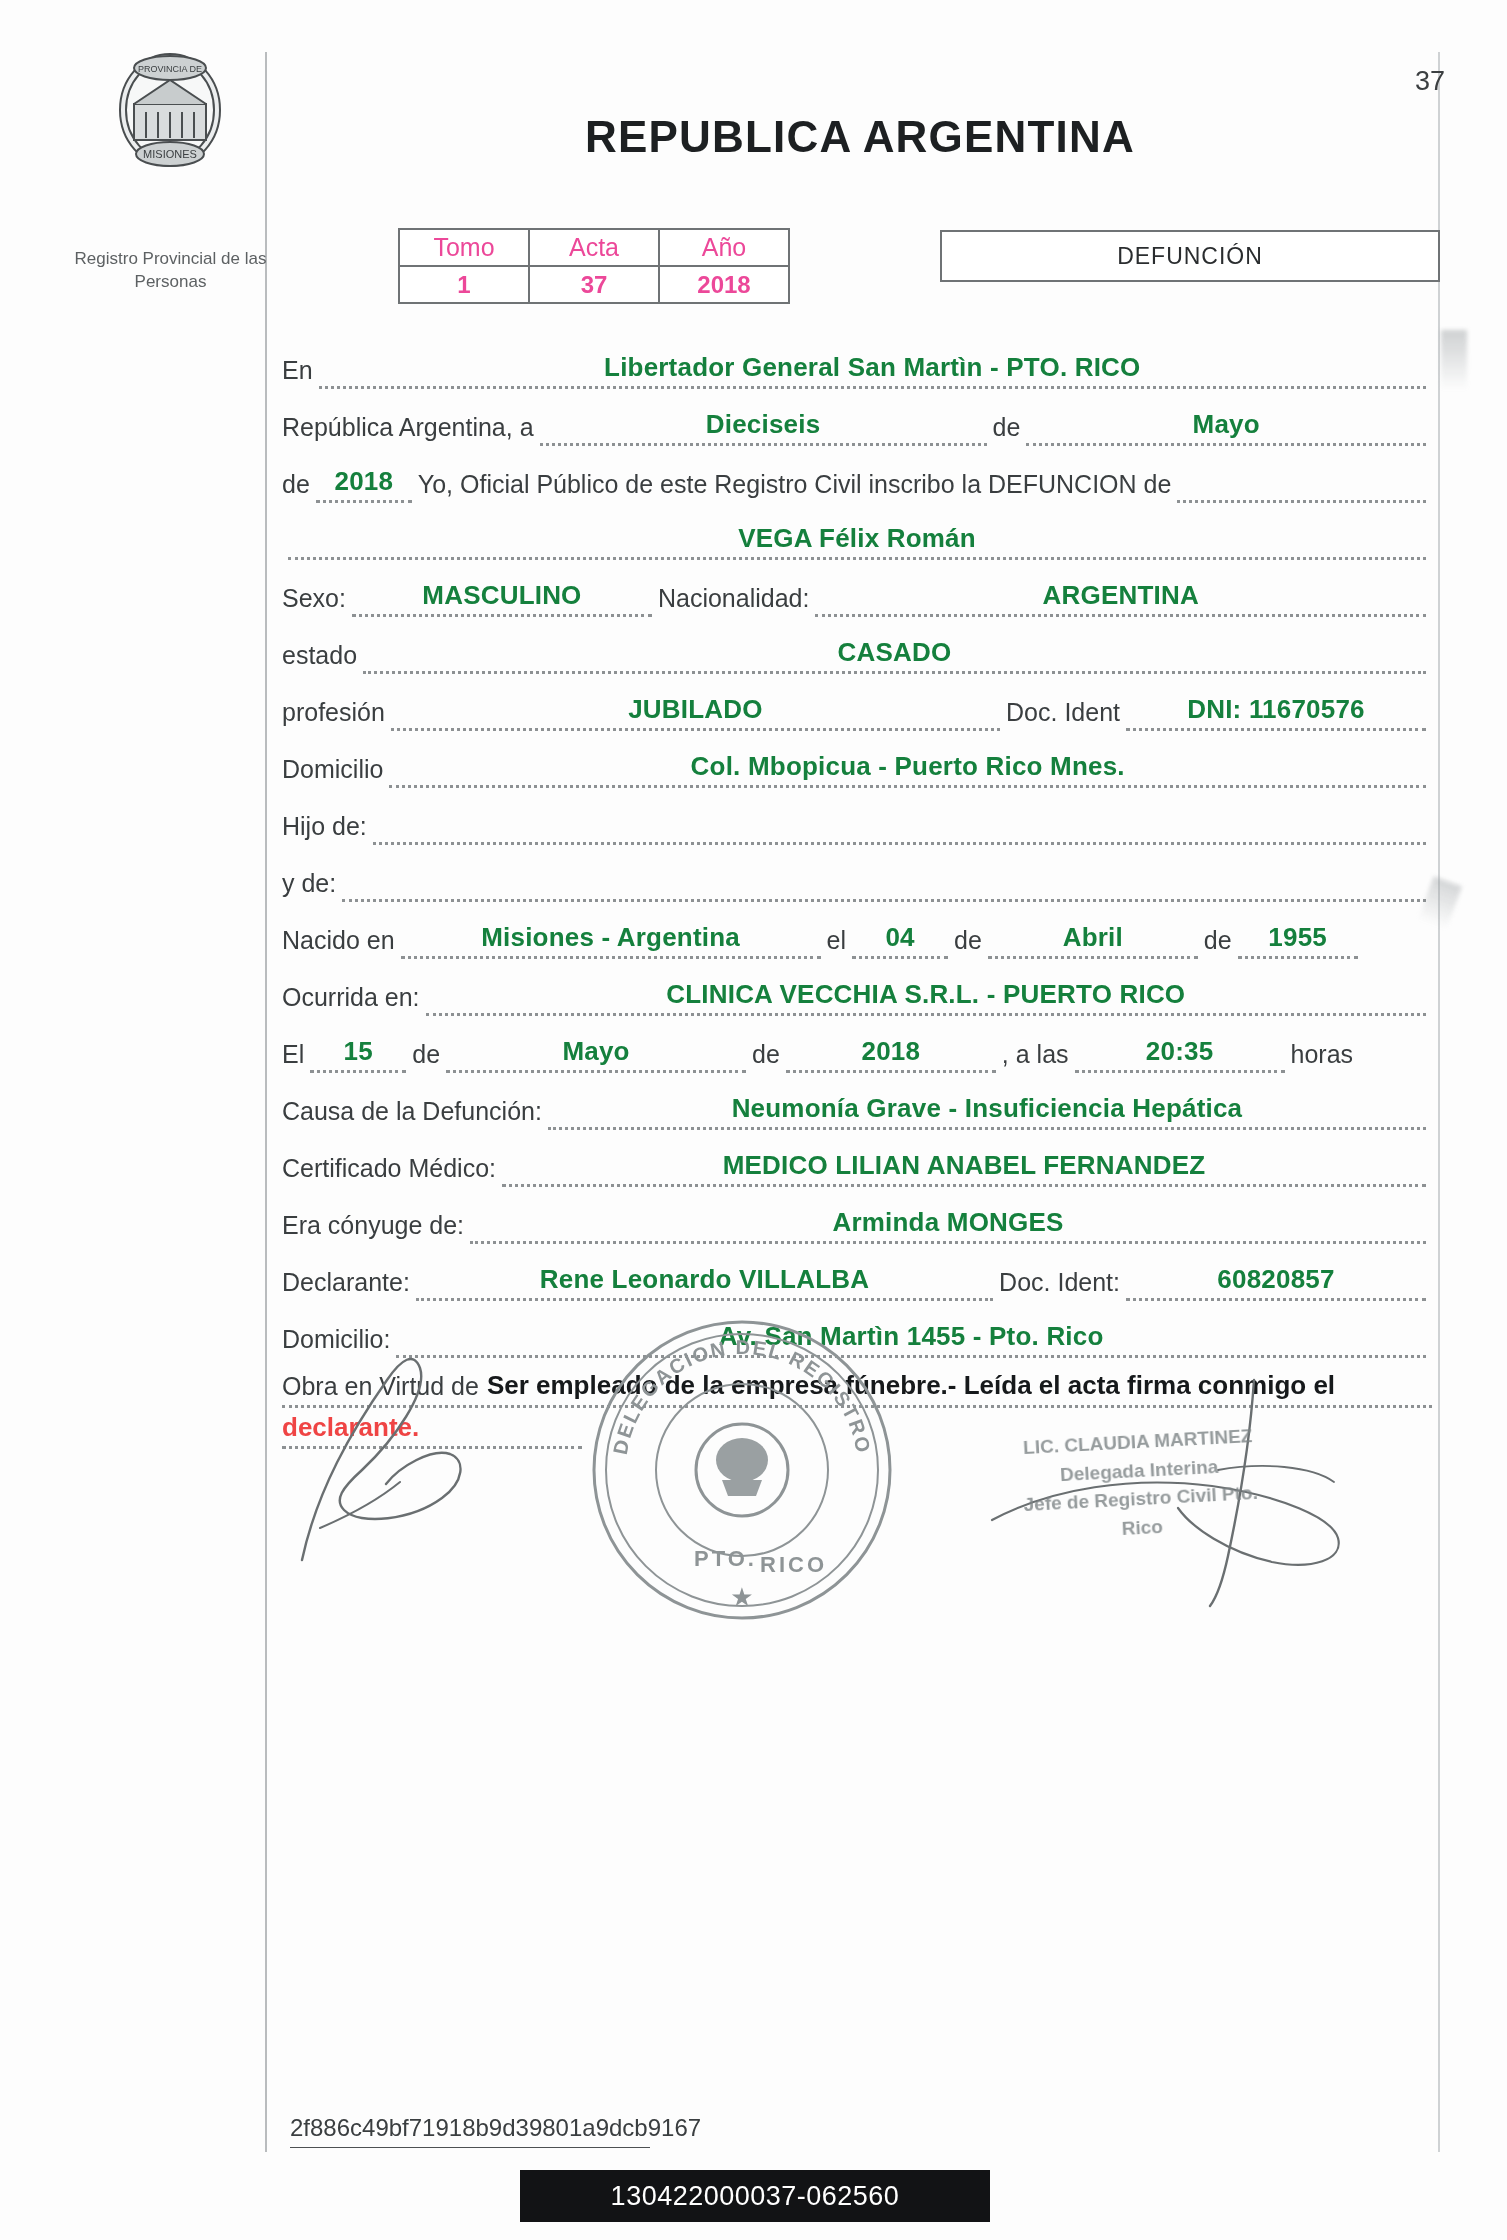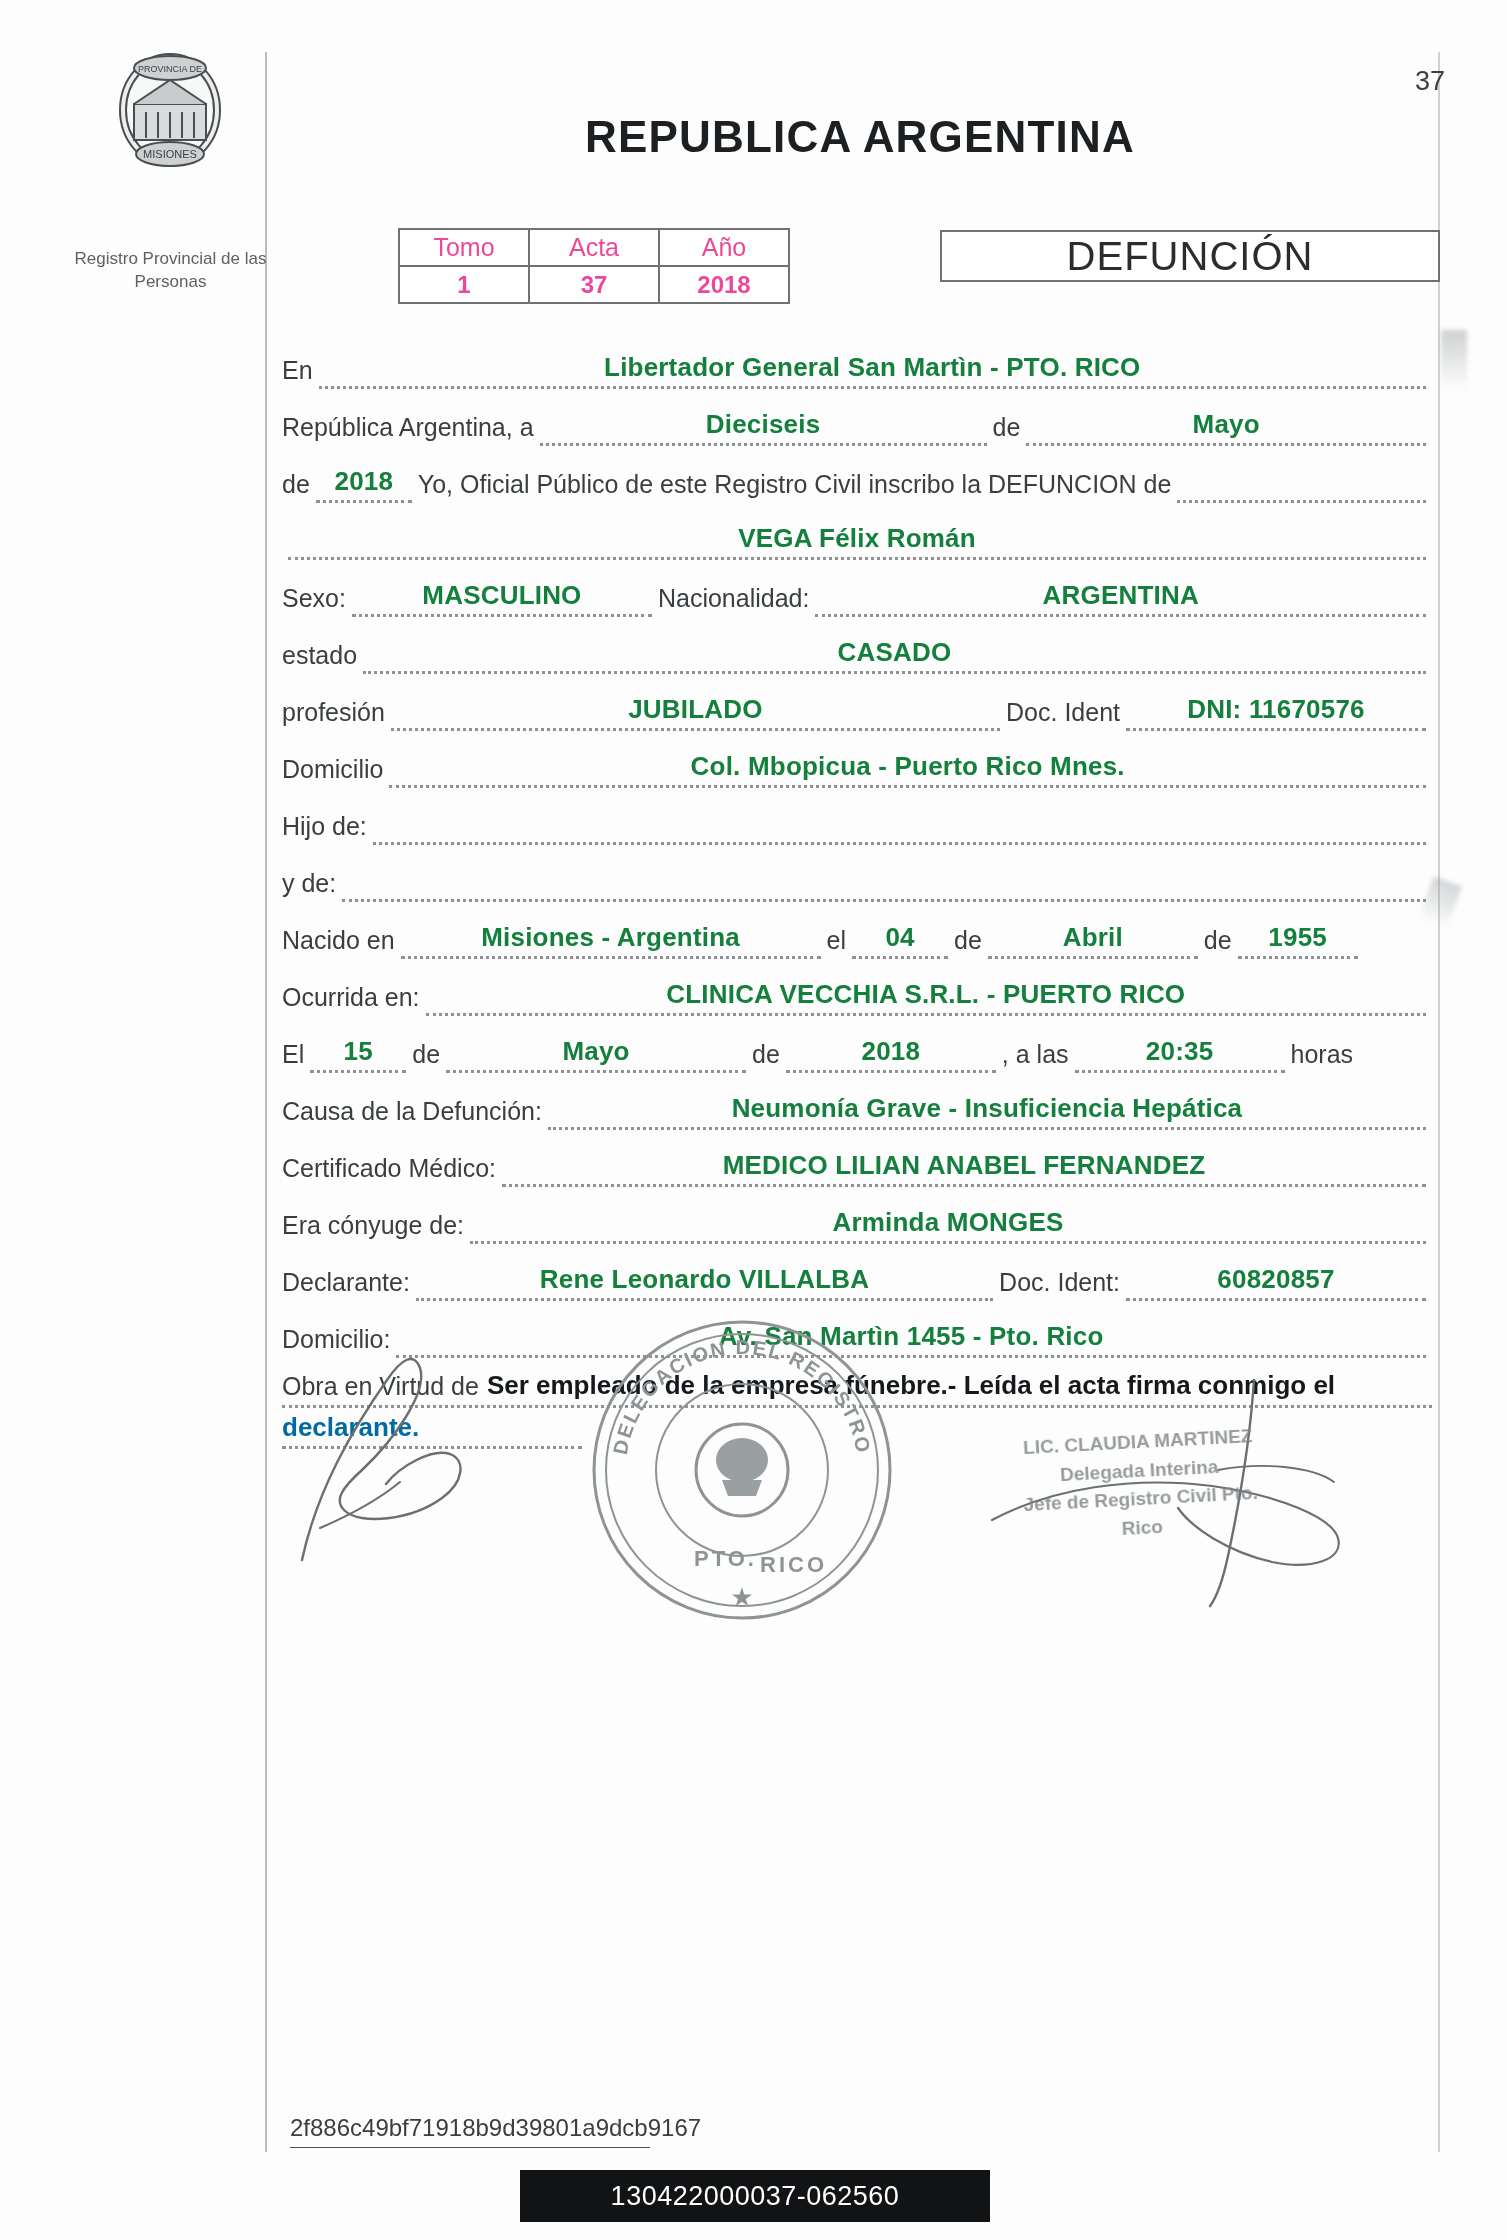--- a/index.html
+++ b/index.html
@@ -60,21 +60,21 @@
     font-size:25px;
     color:#ec4899;
   }
   .tbl td.hdr { font-weight:normal; }
   .tbl td.val { font-weight:bold; font-size:24px; }
   
   .type-box {
     position:absolute; left:940px; top:230px; width:500px; height:52px;
     border:2px solid #6f7375;
     display:flex; align-items:center; justify-content:center;
-    font-size:40px; letter-spacing:1px; color:#2a2d2f;
+    font-size:23px; letter-spacing:1px; color:#2a2d2f;
     background:#fff;
   }
   
   .form {
     position:absolute; left:282px; top:340px; width:1150px;
   }
   .row {
     position:relative;
     display:flex; align-items:flex-end;
     margin-bottom:8px;
@@ -116,21 +116,21 @@
     min-height:42px;
   }
   .free-line .lbl { padding-bottom:4px; }
   .free-line .bold {
     font-size:26px; font-weight:bold; color:#16191b;
     padding-bottom:4px; padding-left:8px;
     white-space:nowrap;
   }
   .free-row2 {
     width:300px; border-bottom:3px dotted #8d9193;
-    font-size:26px; font-weight:bold; color:#0369a1;
+    font-size:26px; font-weight:bold; color:#ef4444;
     padding-top:4px; padding-bottom:3px;
   }
   
   .sig-area {
     position:absolute; left:282px; top:1300px; width:1150px; height:350px;
   }
   .sig1 { position:absolute; left:0px; top:20px; }
   .seal { position:absolute; left:300px; top:10px; }
   .sig2 { position:absolute; left:700px; top:70px; }
   .stamp-text {

